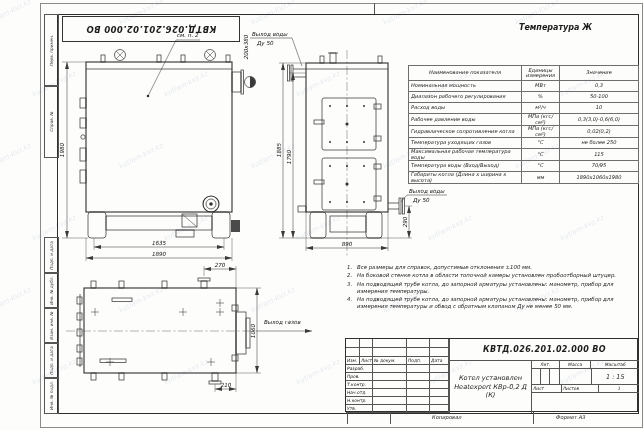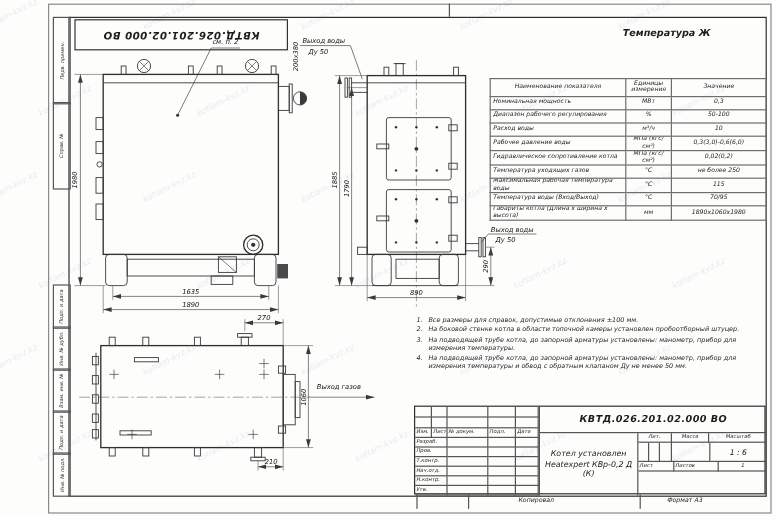--- a/index.html
+++ b/index.html
@@ -494,21 +494,21 @@
       <div class="trow" style="height:8px">
         <div class="cell" style="width:28px;justify-content:center">Лит.</div>
         <div class="cell" style="width:32px;justify-content:center">Масса</div>
         <div class="cell" style="width:48px;justify-content:center;border-right:none">Масштаб</div>
       </div>
       <div class="trow" style="height:16px">
         <div class="cell" style="width:9.3px"></div>
           <div class="cell" style="width:9.3px"></div>
           <div class="cell" style="width:9.4px"></div>
         <div class="cell" style="width:32px"></div>
-        <div class="cell" style="width:48px;justify-content:center;font-size:6.4px;border-right:none">1 : 6</div>
+        <div class="cell" style="width:48px;justify-content:center;font-size:6.4px;border-right:none">1 : 15</div>
       </div>
       <div class="trow" style="height:8px">
         <div class="cell" style="width:30px">Лист</div>
         <div class="cell" style="width:38px">Листов</div>
         <div class="cell" style="width:40px;justify-content:center;border-right:none">1</div>
       </div>
     </div>
   </div>
 
   <div class="tick" style="left:390px;top:412px;width:1px;height:12px"></div>

